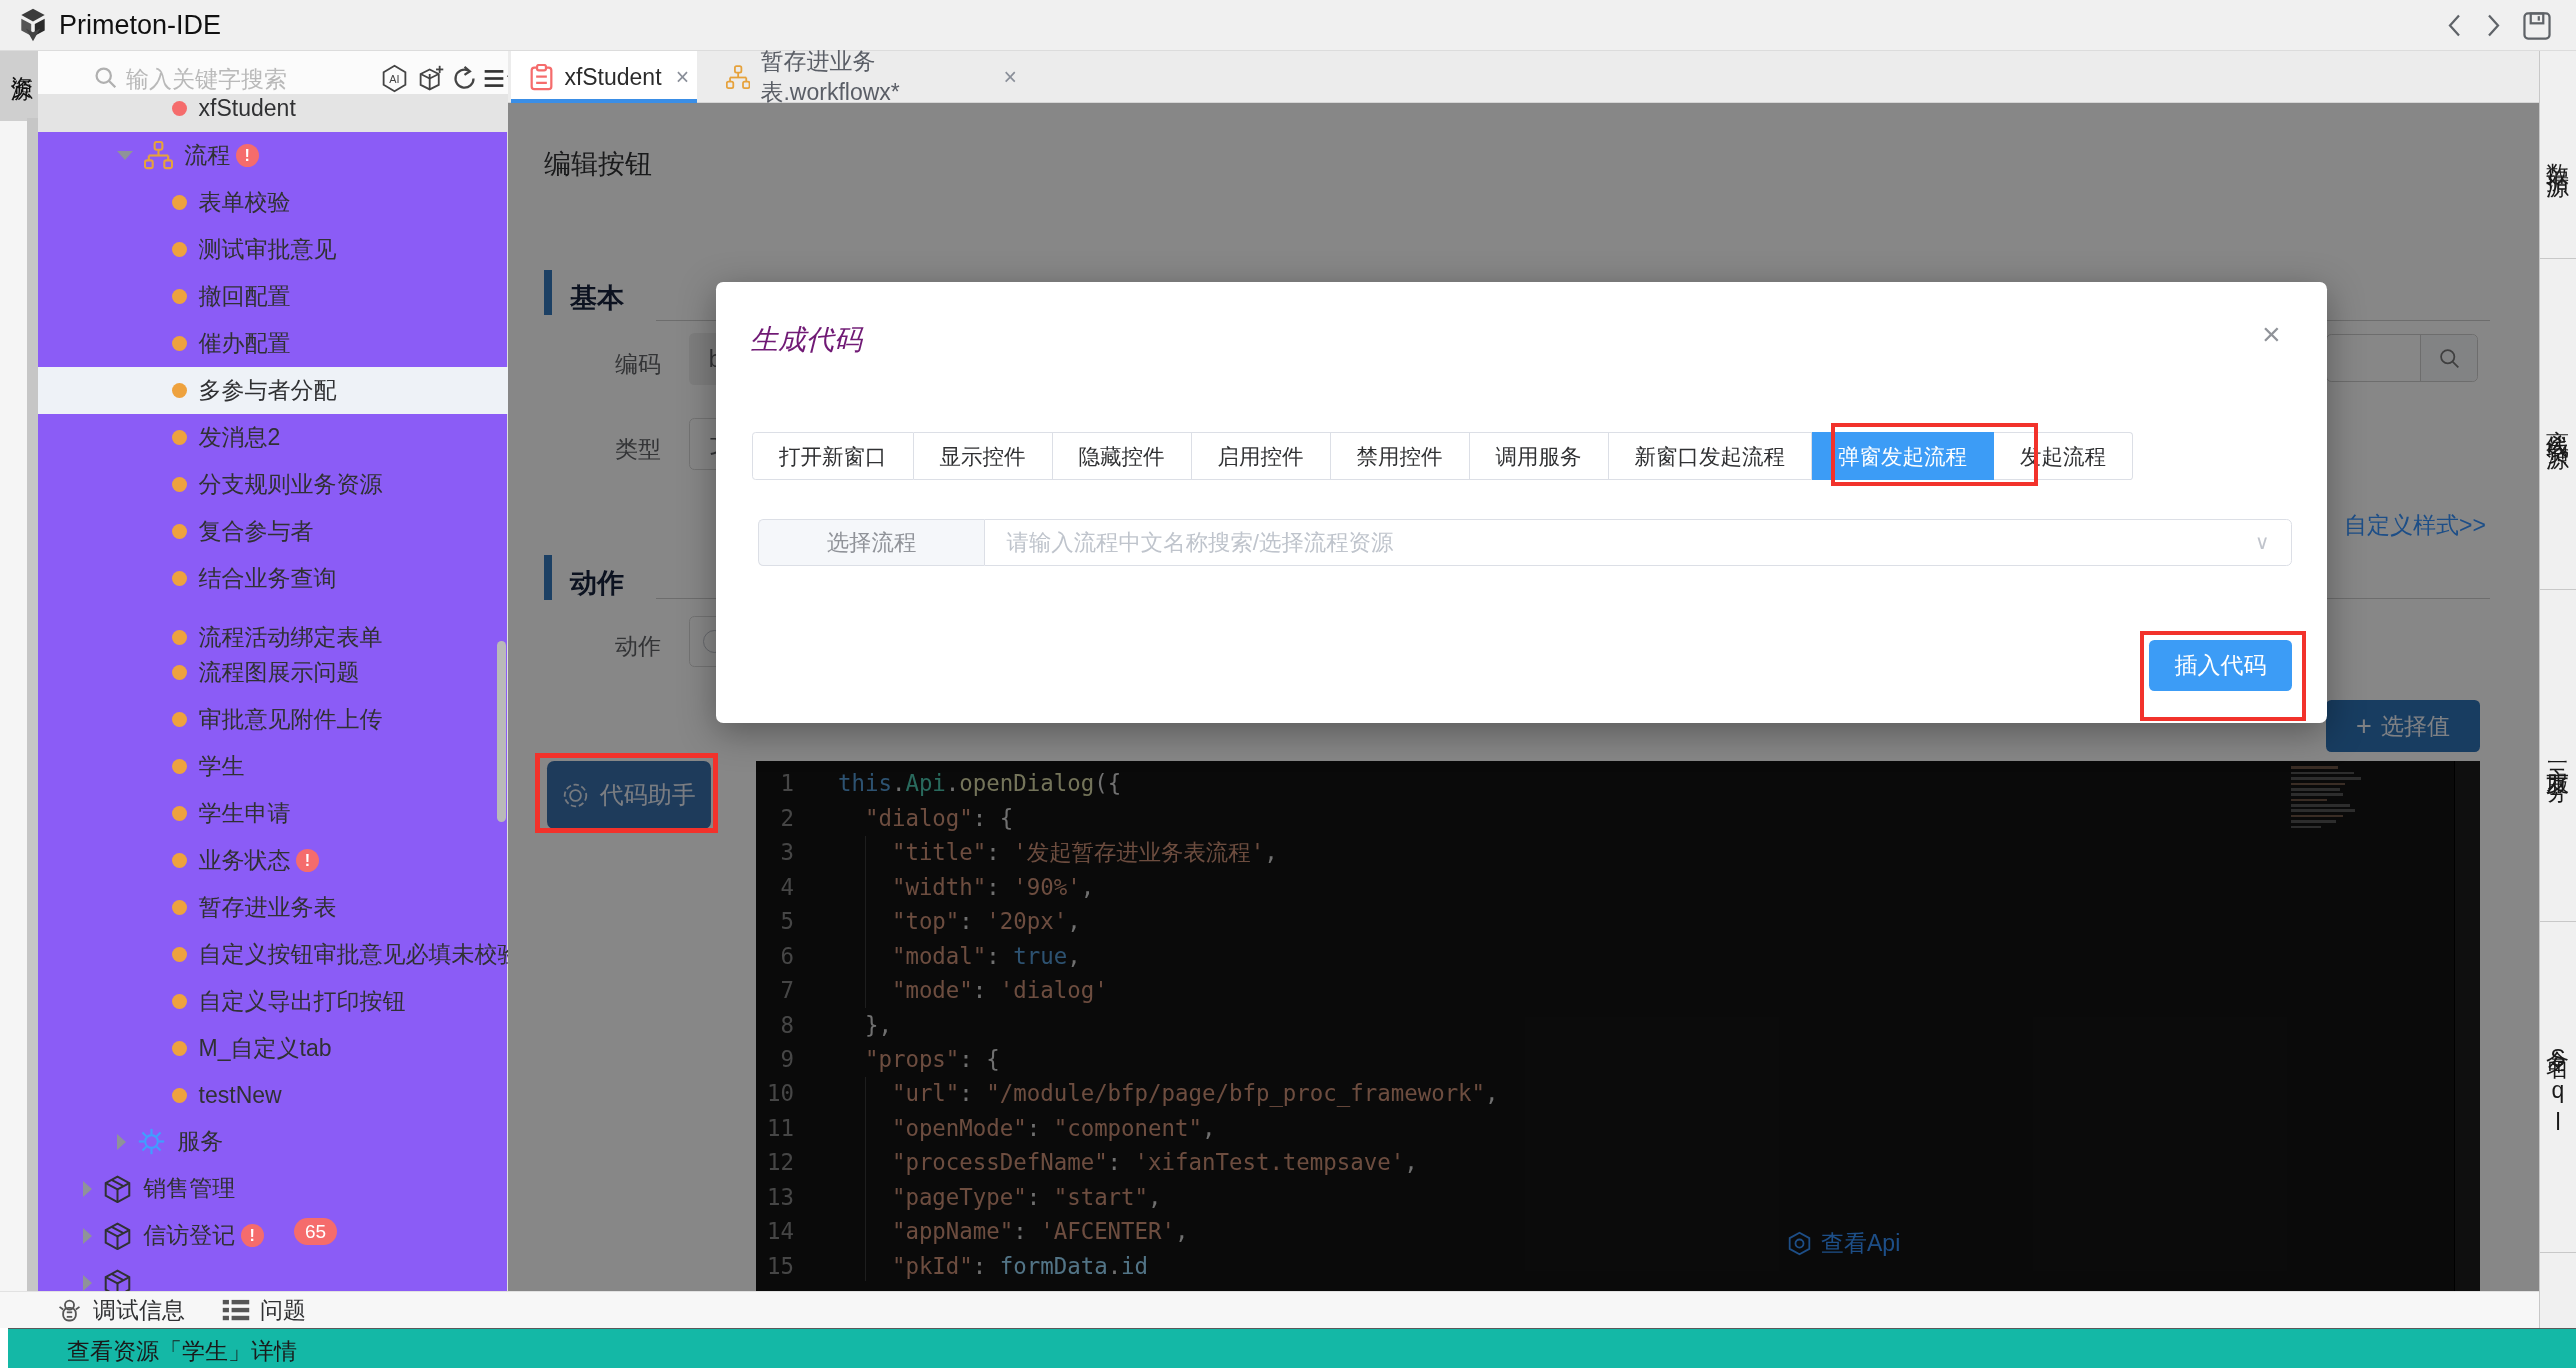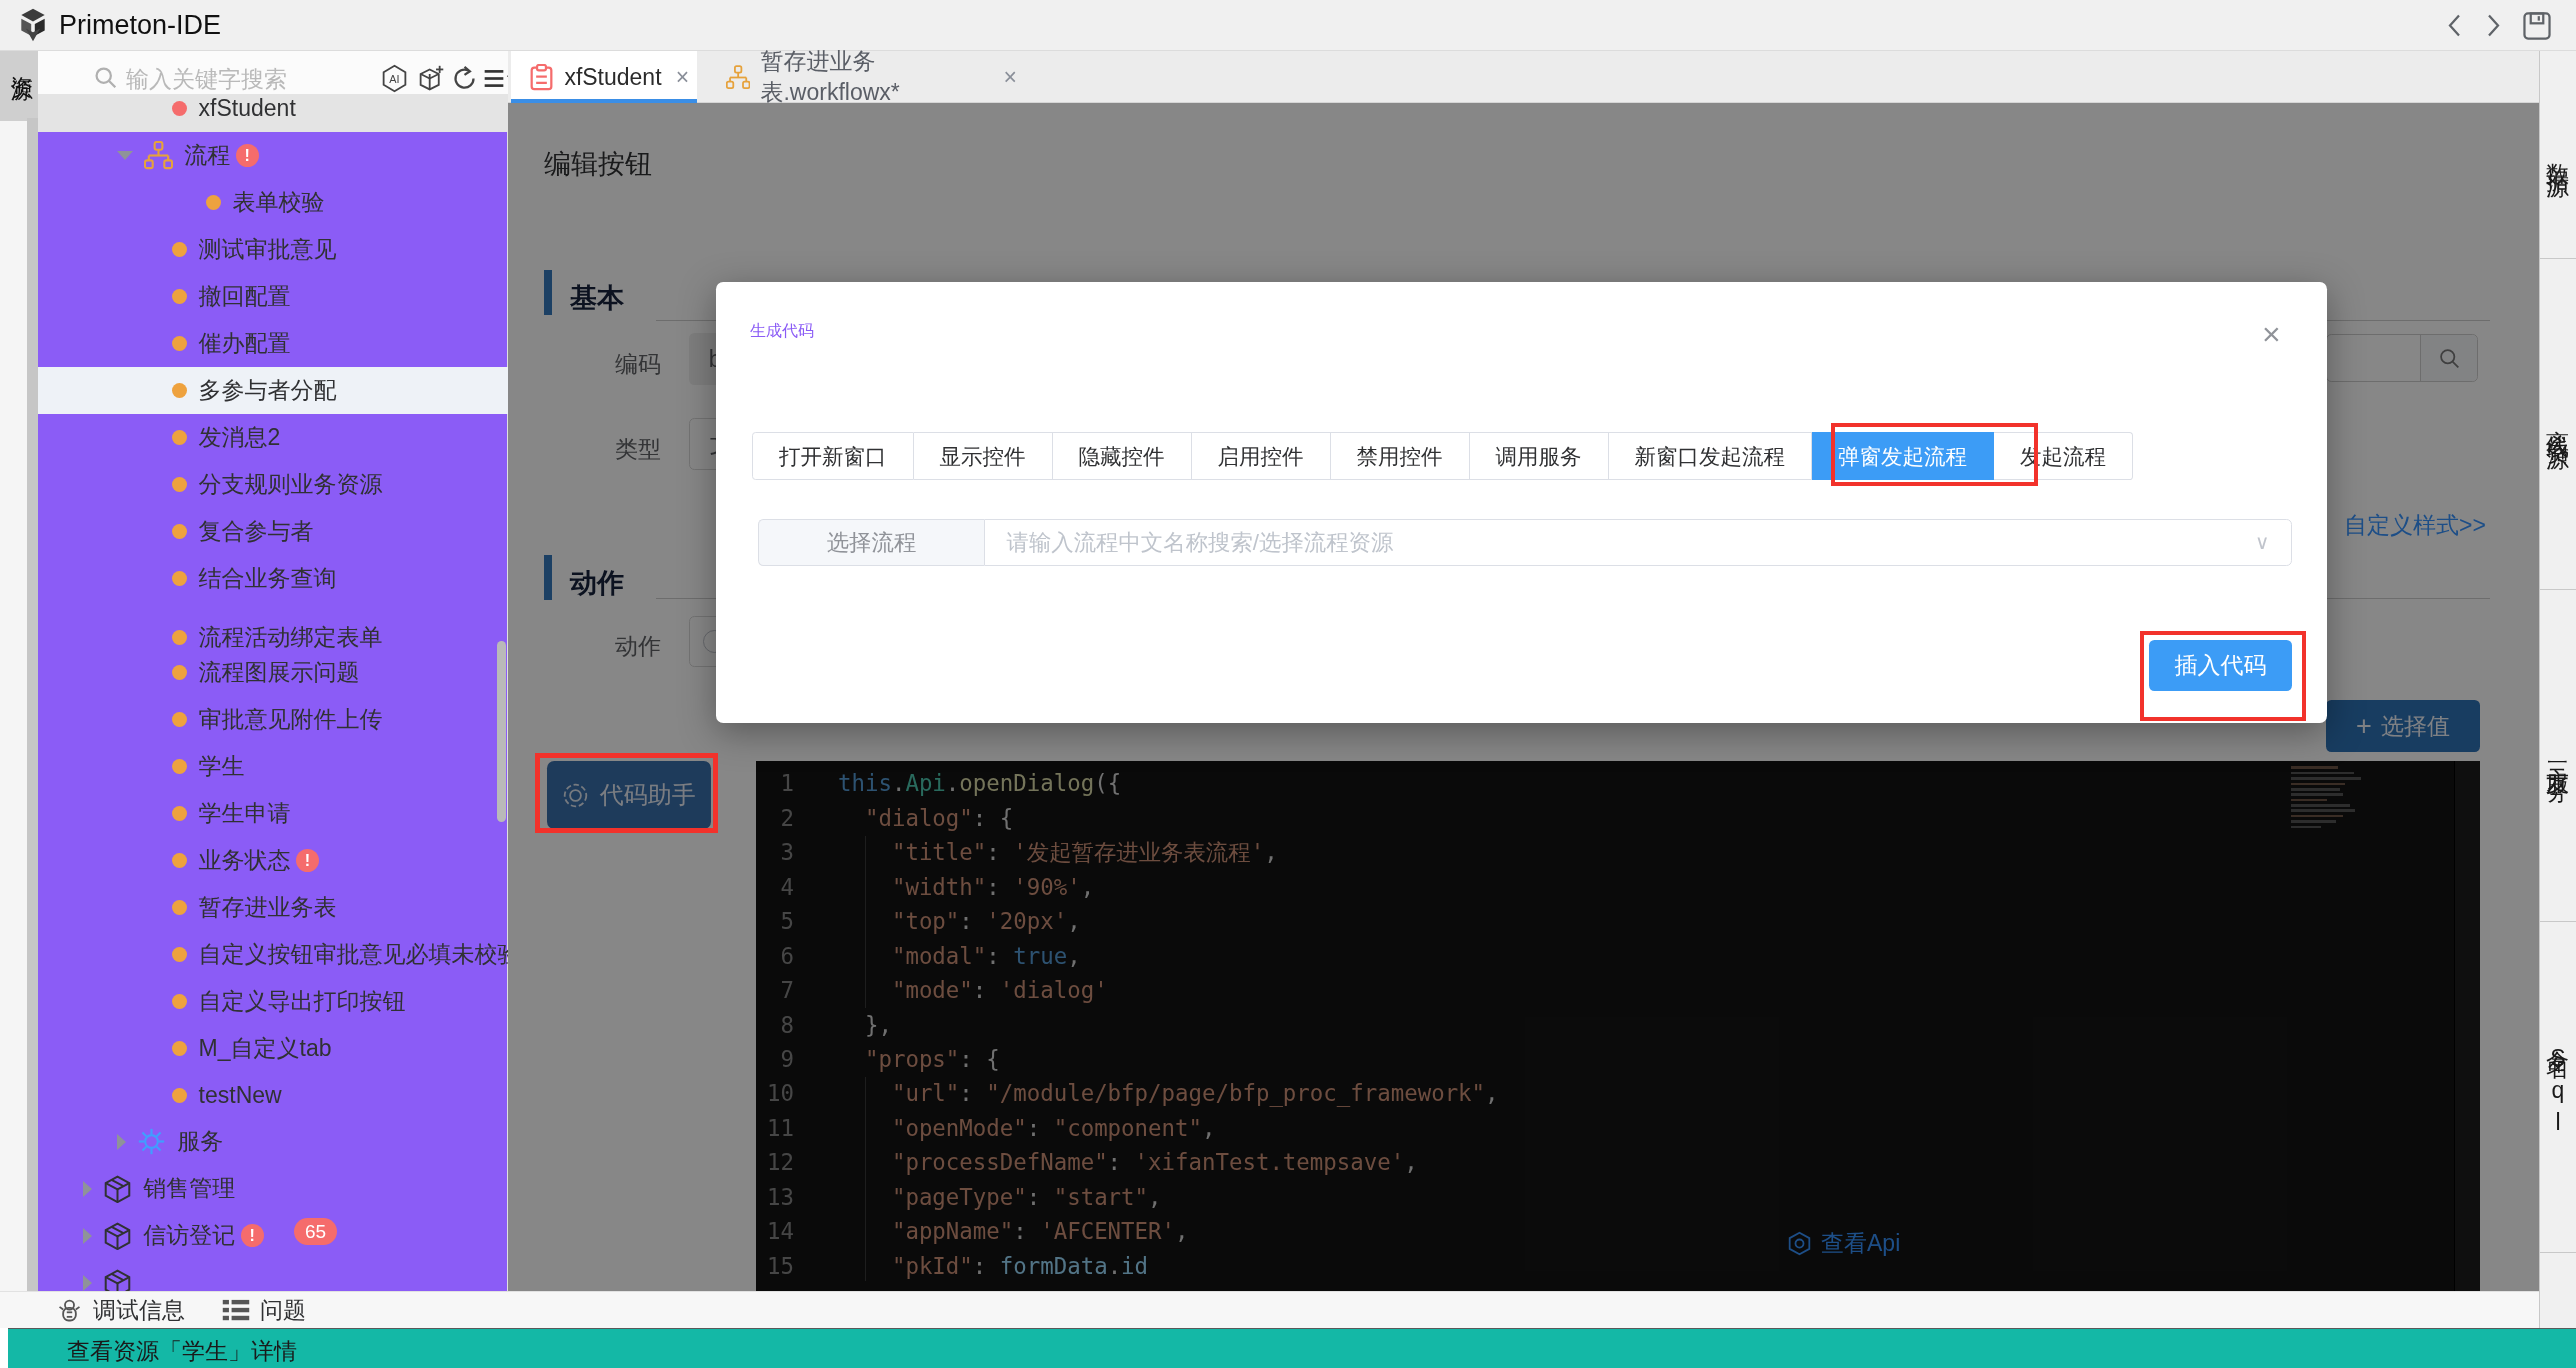--- a/index.html
+++ b/index.html
@@ -59,21 +59,21 @@
   .ctext { position:absolute; left:82px; }
   .tok-kw{color:#569cd6;} .tok-cls{color:#4ec9b0;} .tok-fn{color:#dcdcaa;}
   .tok-str{color:#ce9178;} .tok-pun{color:#d4d4d4;} .tok-var{color:#9cdcfe;}
   .iguide { position:absolute; left:109px; width:0.9px; background:#3a3a3a; }
   #minimap { position:absolute; left:1535px; top:5.4px; width:85px; }
   .mmbar { height:2.7px; margin-bottom:2.7px; }
   #editor-sb { position:absolute; left:1698px; top:0; width:26px; height:531px; background:#1e1e1e; border-left:0.9px solid #000; }
   #viewapi { position:absolute; left:1031px; top:467px; color:#3794ff; font-size:23px; display:flex; align-items:center; gap:9px; }
   
   #modal { left:716px; top:282px; width:1611px; height:441px; background:#fff; border-radius:7.2px; box-shadow:0 9px 36px rgba(0,0,0,0.35); z-index:20; }
-  #modal-title { left:34px; top:39px; font-size:16px; color:#8b5cf6; }
+  #modal-title { left:34px; top:39px; font-size:28px; color:#701a75;font-style:italic; }
   #modal-x { left:1546px; top:36px; font-size:32px; color:#909399; line-height:32px; }
   #btn-group { left:36px; top:150px; display:flex; }
   .gbtn { height:48px; padding:0 26px; border:0.9px solid #dcdfe6; border-left-width:0; background:#fff; font-size:21.5px; color:#303133; display:flex; align-items:center; white-space:nowrap; }
   .gbtn:first-child { border-left-width:0.9px; border-radius:3.6px 0 0 3.6px; }
   .gbtn:last-child { border-radius:0 3.6px 3.6px 0; }
   .gbtn.on { background:#3c9cf6; color:#fff; border-color:#3c9cf6; }
   #selrow-label { left:42px; top:237px; width:226px; height:47px; background:#f5f7fa; border:0.9px solid #dcdfe6; border-right:none; border-radius:5.4px 0 0 5.4px; display:flex; align-items:center; justify-content:center; font-size:22.4px; color:#909399; }
   #selrow-input { left:268px; top:237px; width:1308px; height:47px; border:0.9px solid #dcdfe6; border-radius:0 5.4px 5.4px 0; display:flex; align-items:center; padding:0 21.5px; font-size:22.4px; color:#bfc4cc; }
   #selrow-input .chev { margin-left:auto; color:#c0c4cc; font-size:19.7px; }
   #insert-btn { left:1433px; top:358px; width:143px; height:51px; background:#3c9cf6; border-radius:5.4px; color:#fff; font-size:23px; display:flex; align-items:center; justify-content:center; }
@@ -174,21 +174,21 @@
           <line x1="15" y1="9" x2="15" y2="15" stroke="#e6a23c" stroke-width="2.2"></line>
           <line x1="5" y1="15" x2="25" y2="15" stroke="#e6a23c" stroke-width="2.2"></line>
           <line x1="5" y1="15" x2="5" y2="20" stroke="#e6a23c" stroke-width="2.2"></line>
           <line x1="25" y1="15" x2="25" y2="20" stroke="#e6a23c" stroke-width="2.2"></line>
           <rect x="1" y="20" width="8" height="8" rx="2" fill="none" stroke="#e6a23c" stroke-width="2.2"></rect>
           <rect x="21" y="20" width="8" height="8" rx="2" fill="none" stroke="#e6a23c" stroke-width="2.2"></rect>
         </svg>
         <span class="tlabel">流程</span>
         <span class="bang">!</span>
       </div>
-      <div class="trow" style="top: 85px; padding-left: 34px;">
+      <div class="trow" style="top: 85px;">
         <span style="width:134px;flex:0 0 auto"></span>
         <span class="dot "></span>
         <span class="tlabel">表单校验</span>
       </div>
       <div class="trow" style="top: 132px;">
         <span style="width:134px;flex:0 0 auto"></span>
         <span class="dot "></span>
         <span class="tlabel">测试审批意见</span>
       </div>
       <div class="trow" style="top: 179px;">

